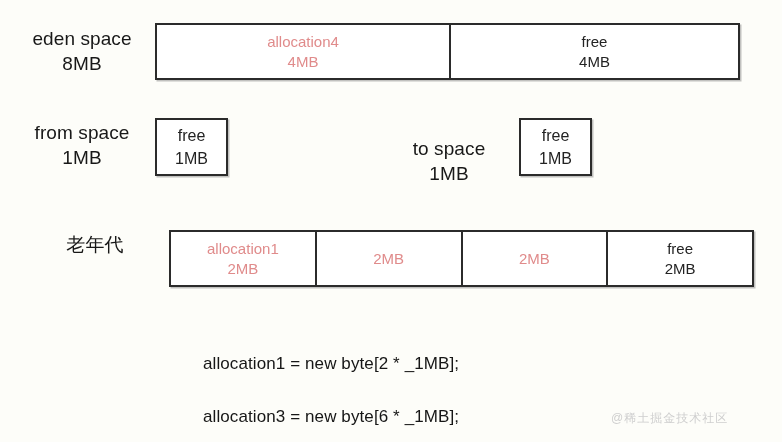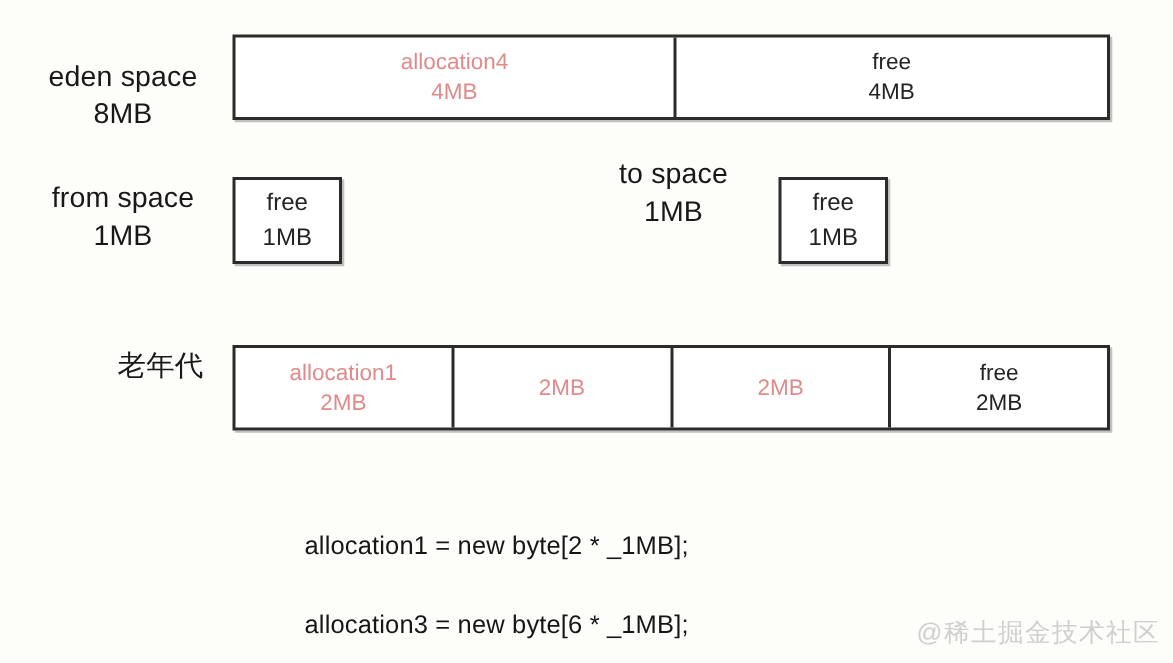--- a/index.html
+++ b/index.html
@@ -81,33 +81,33 @@
     font-size: 17px;
     line-height: 24.5px;
     color: #161616;
     white-space: nowrap;
     letter-spacing: .1px;
   }
   .code-line { display: block; margin-top: 28px; }
 
   
   .watermark {
-    font-size: 17px;
+    font-size: 12px;
     color: #cfcfcf;
     letter-spacing: 1px;
     white-space: nowrap;
     user-select: none;
   }
 </style>
 </head>
 <body>
 
 <div id="canvas">
 
-  <div class="abs region-label" style="left:18px; top:26px; width:128px;margin-top:13px;">
+  <div class="abs region-label" style="left:18px; top:26px; width:128px;">
     <span class="l1">eden space</span>
     <span class="l2">8MB</span>
   </div>
 
   <div class="abs membar" style="left:155px; top:23px; width:585px; height:57px;">
     <div class="cell used" style="flex:295 1 0;">
       <span class="name">allocation4</span>
       <span class="size">4MB</span>
     </div>
     <div class="cell free" style="flex:290 1 0;">
@@ -119,35 +119,35 @@
   <div class="abs region-label" style="left:18px; top:120px; width:128px;">
     <span class="l1">from space</span>
     <span class="l2">1MB</span>
   </div>
 
   <div class="abs survivor" style="left:155px; top:118px; width:73px; height:58px;">
     <span class="name">free</span>
     <span class="size">1MB</span>
   </div>
 
-  <div class="abs region-label" style="left:398px; top:104px; width:102px;">
+  <div class="abs region-label" style="left:398px; top:136px; width:102px;">
     <span class="l1">to space</span>
     <span class="l2">1MB</span>
   </div>
 
   <div class="abs survivor" style="left:519px; top:118px; width:73px; height:58px;">
     <span class="name">free</span>
     <span class="size">1MB</span>
   </div>
 
-  <div class="abs region-label" style="left:52px; top:232px; width:110px;">
+  <div class="abs region-label" style="left:40px; top:232px; width:110px;">
     <span class="l1">老年代</span>
   </div>
 
-  <div class="abs membar" style="left:155px; top:230px; width:585px; height:57px;">
+  <div class="abs membar" style="left:169px; top:230px; width:585px; height:57px;">
     <div class="cell used">
       <span class="name">allocation1</span>
       <span class="size">2MB</span>
     </div>
     <div class="cell used">
       <span class="size">2MB</span>
     </div>
     <div class="cell used">
       <span class="size">2MB</span>
     </div>

